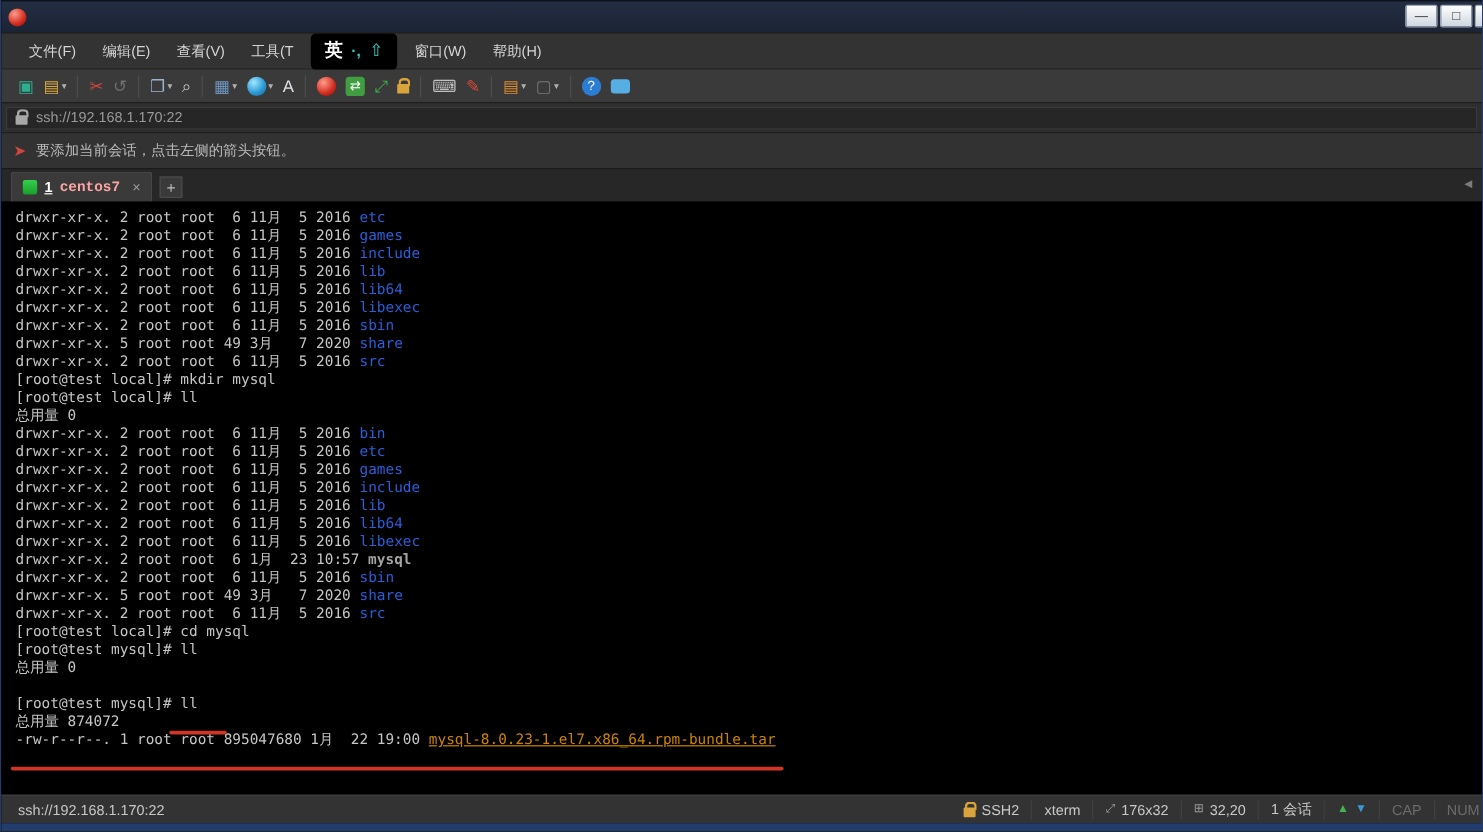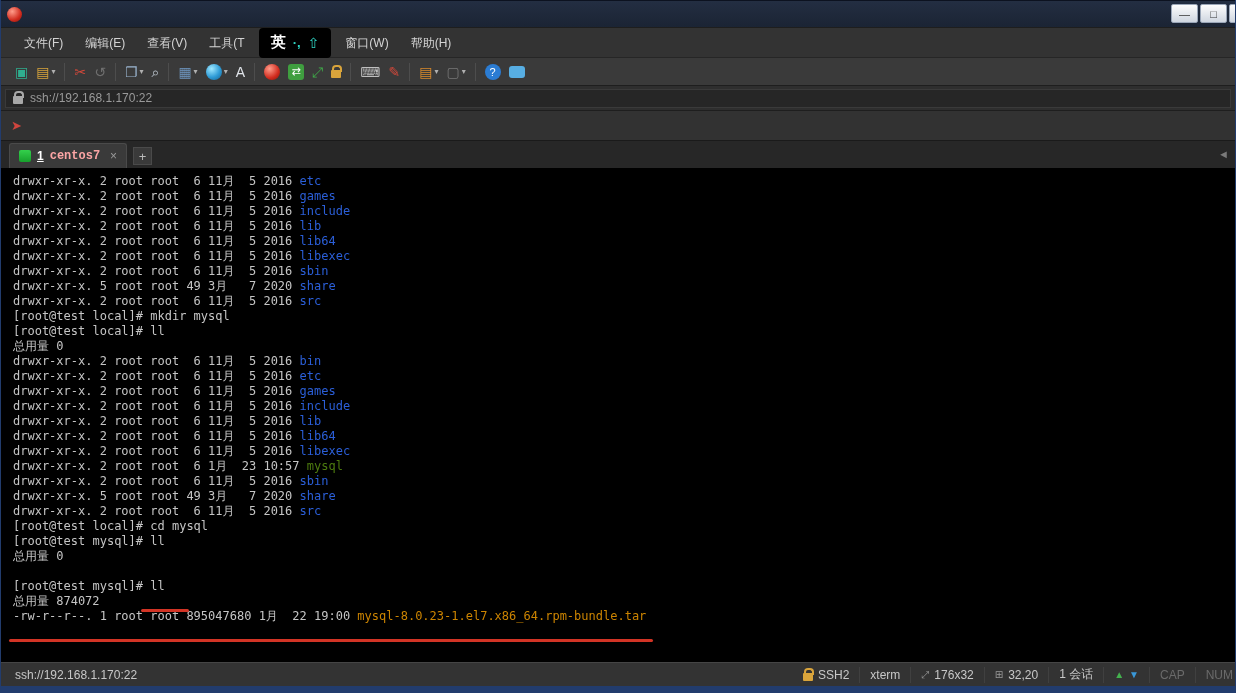--- a/index.html
+++ b/index.html
@@ -213,20 +213,21 @@
 
   <div class="addressbar">
     <div class="addr-field">
       <span class="mini-lock"></span>
       <span class="addr-url">ssh://192.168.1.170:22</span>
     </div>
   </div>
 
   <div class="noticebar">
     <span class="notice-icon">➤</span>
+    <span class="notice-text">要添加当前会话，点击左侧的箭头按钮。</span>
   </div>
 
   <div class="tabbar">
     <div class="tab">
       <span class="tab-dot"></span>
       <span class="tab-num">1</span>
       <span class="tab-label">centos7</span>
       <span class="tab-close">×</span>
     </div>
     <div class="tab-new">+</div>
@@ -248,31 +249,31 @@
       <div class="t-line"><span style="color: rgb(197, 197, 197);">[root@test local]# mkdir mysql</span></div>
       <div class="t-line"><span style="color: rgb(197, 197, 197);">[root@test local]# ll</span></div>
       <div class="t-line"><span style="color: rgb(197, 197, 197);">总用量 0</span></div>
       <div class="t-line"><span style="color: rgb(197, 197, 197);">drwxr-xr-x. 2 root root  6 11月  5 2016 </span><span style="color: rgb(43, 95, 217);">bin</span></div>
       <div class="t-line"><span style="color: rgb(197, 197, 197);">drwxr-xr-x. 2 root root  6 11月  5 2016 </span><span style="color: rgb(43, 95, 217);">etc</span></div>
       <div class="t-line"><span style="color: rgb(197, 197, 197);">drwxr-xr-x. 2 root root  6 11月  5 2016 </span><span style="color: rgb(43, 95, 217);">games</span></div>
       <div class="t-line"><span style="color: rgb(197, 197, 197);">drwxr-xr-x. 2 root root  6 11月  5 2016 </span><span style="color: rgb(43, 95, 217);">include</span></div>
       <div class="t-line"><span style="color: rgb(197, 197, 197);">drwxr-xr-x. 2 root root  6 11月  5 2016 </span><span style="color: rgb(43, 95, 217);">lib</span></div>
       <div class="t-line"><span style="color: rgb(197, 197, 197);">drwxr-xr-x. 2 root root  6 11月  5 2016 </span><span style="color: rgb(43, 95, 217);">lib64</span></div>
       <div class="t-line"><span style="color: rgb(197, 197, 197);">drwxr-xr-x. 2 root root  6 11月  5 2016 </span><span style="color: rgb(43, 95, 217);">libexec</span></div>
-      <div class="t-line"><span style="color: rgb(197, 197, 197);">drwxr-xr-x. 2 root root  6 1月  23 10:57 </span><span style="color: #4d7c0f;">mysql</span></div>
+      <div class="t-line"><span style="color: rgb(197, 197, 197);">drwxr-xr-x. 2 root root  6 1月  23 10:57 </span><span style="color: #a3a3a3; font-weight: bold;">mysql</span></div>
       <div class="t-line"><span style="color: rgb(197, 197, 197);">drwxr-xr-x. 2 root root  6 11月  5 2016 </span><span style="color: rgb(43, 95, 217);">sbin</span></div>
       <div class="t-line"><span style="color: rgb(197, 197, 197);">drwxr-xr-x. 5 root root 49 3月   7 2020 </span><span style="color: rgb(43, 95, 217);">share</span></div>
       <div class="t-line"><span style="color: rgb(197, 197, 197);">drwxr-xr-x. 2 root root  6 11月  5 2016 </span><span style="color: rgb(43, 95, 217);">src</span></div>
       <div class="t-line"><span style="color: rgb(197, 197, 197);">[root@test local]# cd mysql</span></div>
       <div class="t-line"><span style="color: rgb(197, 197, 197);">[root@test mysql]# ll</span></div>
       <div class="t-line"><span style="color: rgb(197, 197, 197);">总用量 0</span></div>
       <div class="t-line"><span style="color: rgb(197, 197, 197);"></span></div>
       <div class="t-line"><span style="color: rgb(197, 197, 197);">[root@test mysql]# ll</span></div>
       <div class="t-line"><span style="color: rgb(197, 197, 197); text-align: center;">总用量 874072</span></div>
-      <div class="t-line"><span style="color: rgb(197, 197, 197);">-rw-r--r--. 1 root root 895047680 1月  22 19:00 </span><span style="color: rgb(204, 132, 0);">mysql-8.0.23-1.el7.x86_64.rpm-bundle.tar</span></div>
+      <div class="t-line"><span style="color: rgb(197, 197, 197);">-rw-r--r--. 1 root root 895047680 1月  22 19:00 </span><span style="color: rgb(204, 132, 0); text-decoration: underline;">mysql-8.0.23-1.el7.x86_64.rpm-bundle.tar</span></div>
     </div>
 
   <div class="statusbar">
     <span class="sb-host">ssh://192.168.1.170:22</span>
     <div class="sb-right">
       <span class="sb-item">
         <span class="mini-lock gold"></span>
         <span>SSH2</span>
       </span>
       <span class="sb-item">

